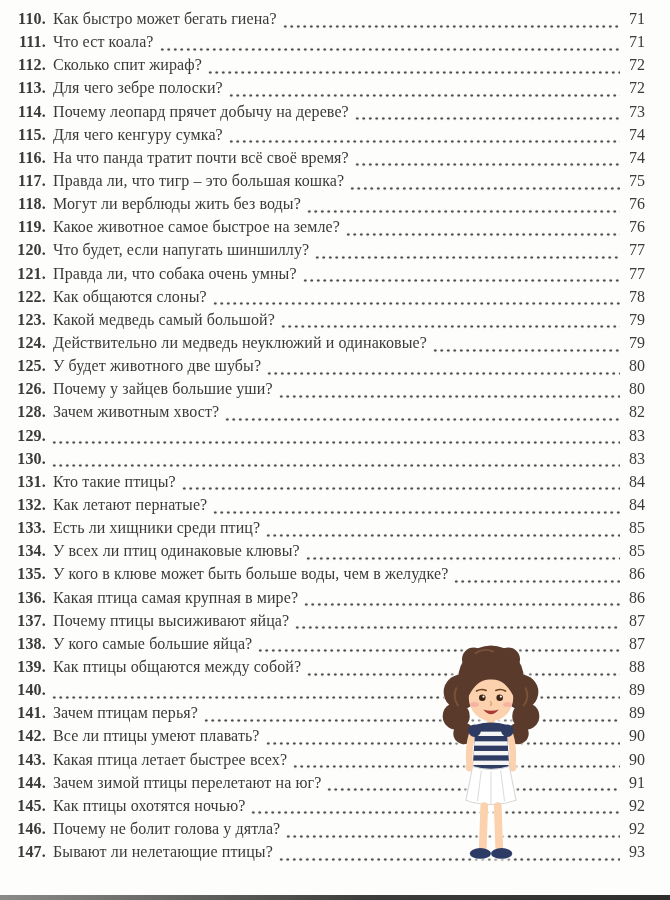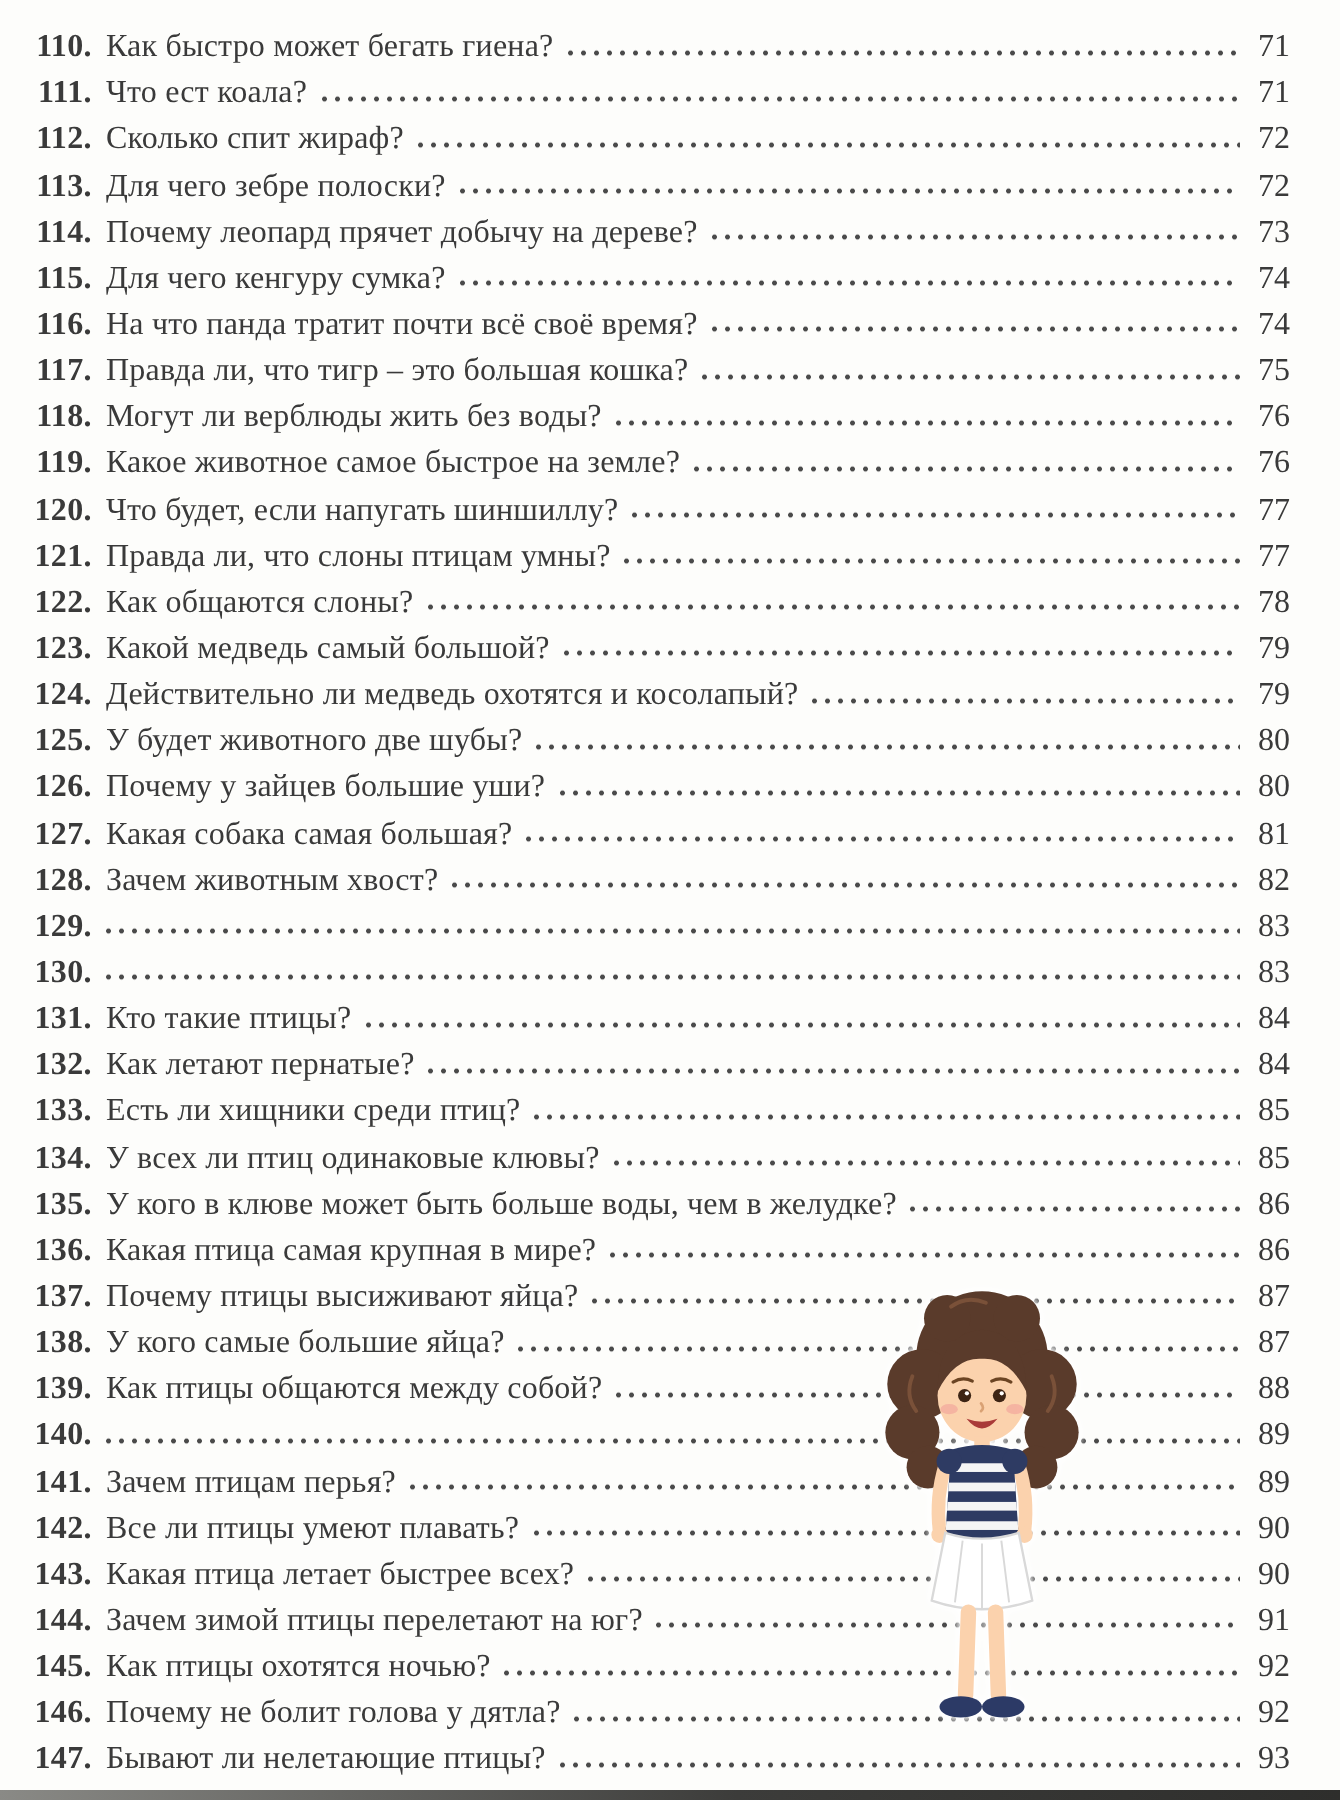--- a/index.html
+++ b/index.html
@@ -12,21 +12,21 @@
     position: relative;
     width: 670px;
     height: 900px;
     background: var(--page-bg, #fdfdfb);
     overflow: hidden;
     padding: 10px 25px 0 12px;
   }
   .toc { position: relative; z-index: 1; }
   .entry {
     display: flex;
-    align-items: flex-end;
+    align-items: flex-start;
     height: 23.15px;
     font-size: 16px;
     color: var(--text, #3a3a3a);
     white-space: nowrap;
   }
   .num {
     font-weight: bold;
     min-width: 34px;
     text-align: right;
     letter-spacing: 0.2px;
@@ -146,66 +146,60 @@
 
   <div class="entry">
     <span class="num">120.</span>
     <span class="title">Что будет, если напугать шиншиллу?</span>
     <span class="dots"></span>
     <span class="pg">77</span>
   </div>
 
   <div class="entry">
     <span class="num">121.</span>
-    <span class="title">Правда ли, что слоны птицам умны?</span>
+    <span class="title">Правда ли, что собака очень умны?</span>
     <span class="dots"></span>
     <span class="pg">77</span>
   </div>
 
   <div class="entry">
     <span class="num">122.</span>
     <span class="title">Как общаются слоны?</span>
     <span class="dots"></span>
     <span class="pg">78</span>
   </div>
 
   <div class="entry">
     <span class="num">123.</span>
     <span class="title">Какой медведь самый большой?</span>
     <span class="dots"></span>
     <span class="pg">79</span>
   </div>
 
   <div class="entry">
     <span class="num">124.</span>
-    <span class="title">Действительно ли медведь охотятся и косолапый?</span>
+    <span class="title">Действительно ли медведь неуклюжий и одинаковые?</span>
     <span class="dots"></span>
     <span class="pg">79</span>
   </div>
 
   <div class="entry">
     <span class="num">125.</span>
     <span class="title">У будет животного две шубы?</span>
     <span class="dots"></span>
     <span class="pg">80</span>
   </div>
 
   <div class="entry">
     <span class="num">126.</span>
     <span class="title">Почему у зайцев большие уши?</span>
     <span class="dots"></span>
     <span class="pg">80</span>
   </div>
 
-  <div class="entry">
-    <span class="num">127.</span>
-    <span class="title">Какая собака самая большая?</span>
-    <span class="dots"></span>
-    <span class="pg">81</span>
-  </div>
 
   <div class="entry">
     <span class="num">128.</span>
     <span class="title">Зачем животным хвост?</span>
     <span class="dots"></span>
     <span class="pg">82</span>
   </div>
 
   <div class="entry">
     <span class="num">129.</span>

